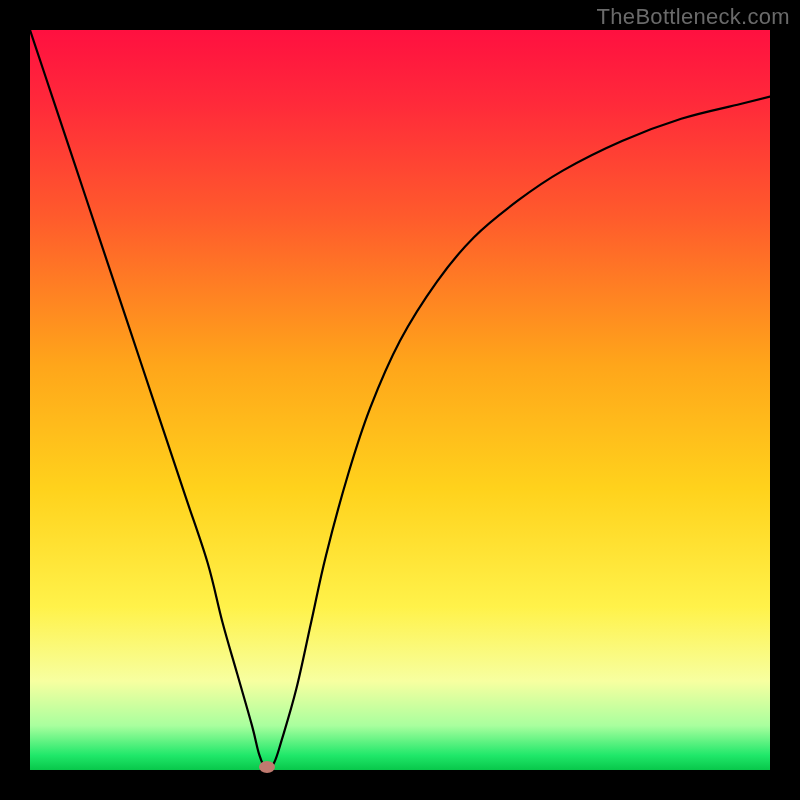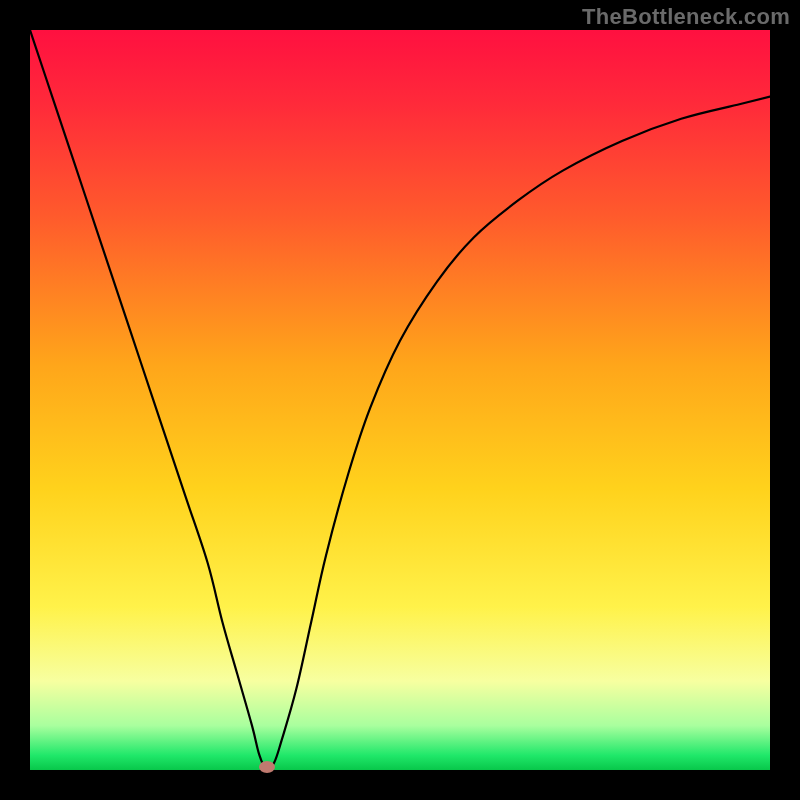--- a/index.html
+++ b/index.html
@@ -16,21 +16,21 @@
     width: 800px;
     height: 800px;
     background: #000;
   }
   .watermark {
     position: absolute;
     top: 4px;
     right: 10px;
     color: #6a6a6a;
     font-size: 22px;
-    font-weight: 700;
+    font-weight: 400;
     letter-spacing: 0.3px;
     z-index: 5;
   }
   .plot {
     position: absolute;
     left: 30px;
     top: 30px;
     width: 740px;
     height: 740px;
   }

